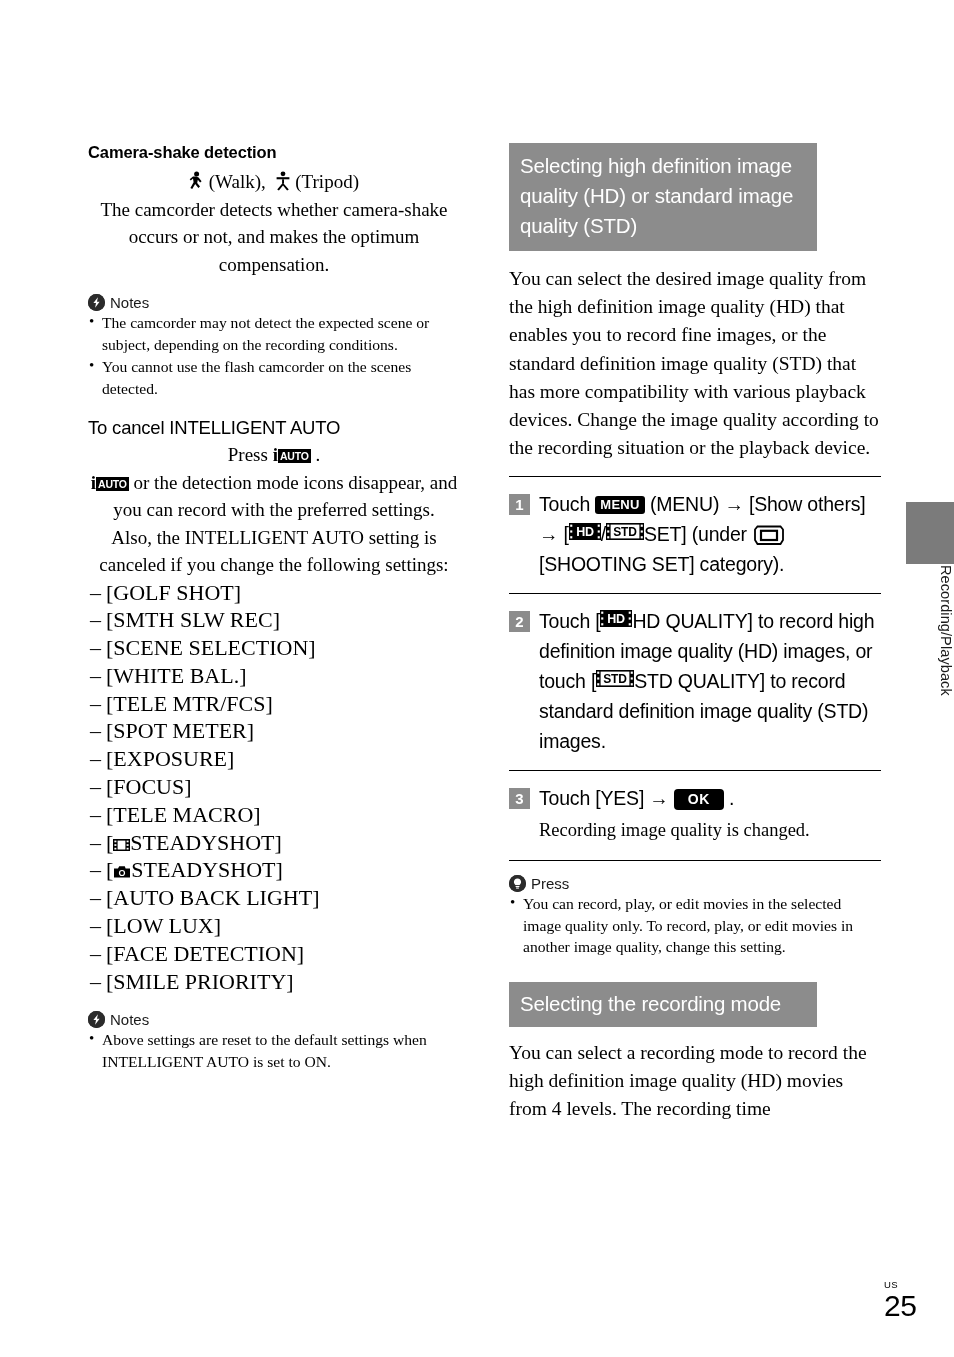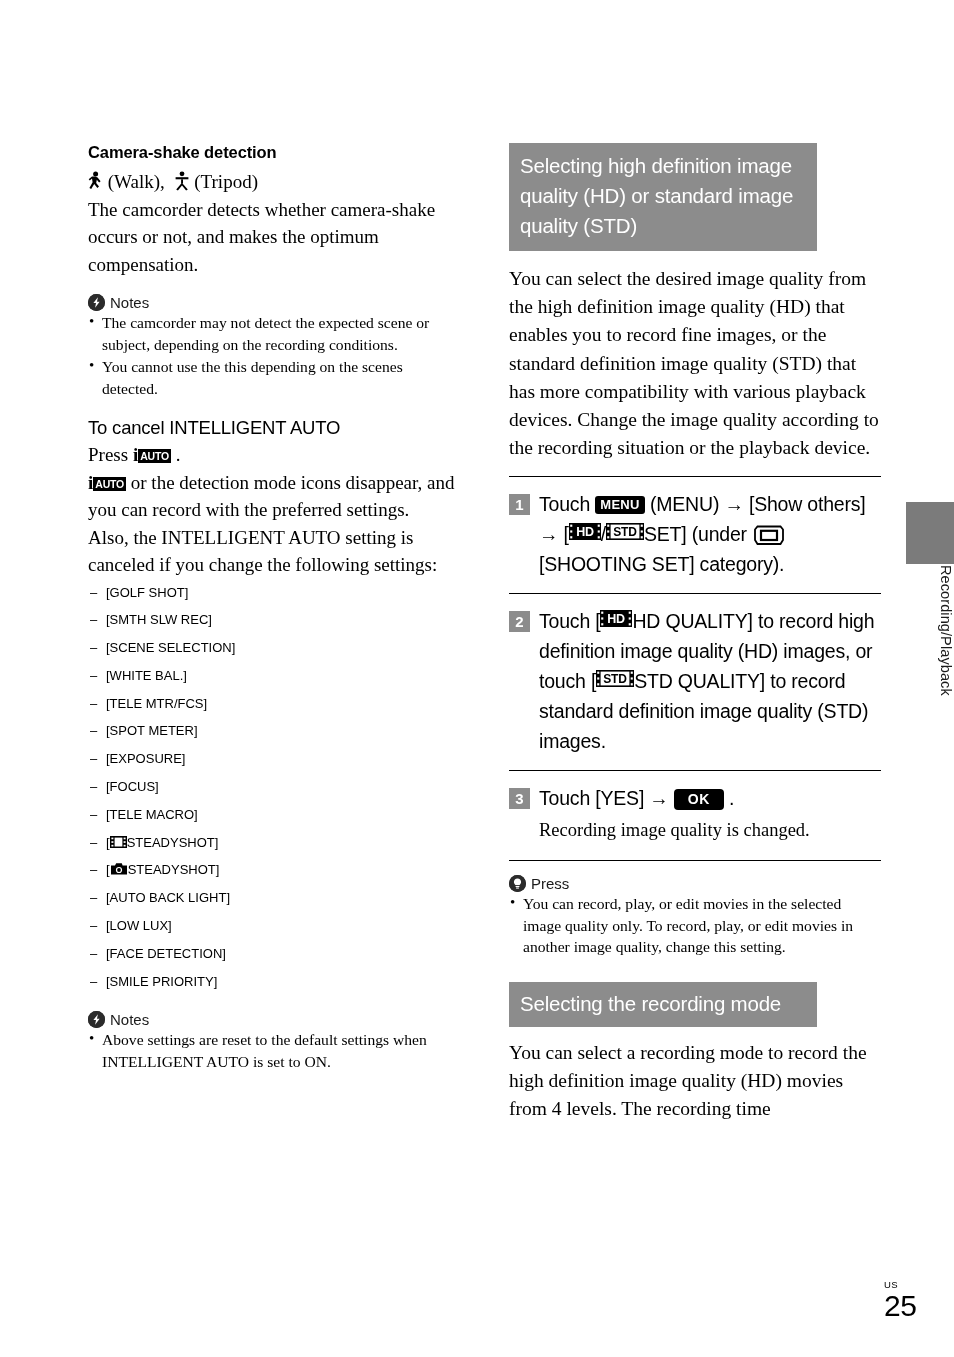--- a/index.html
+++ b/index.html
@@ -45,20 +45,21 @@
     font-weight: normal;
     font-size: 18.5px;
     letter-spacing: -0.2px;
     margin: 0 0 2px 0;
   }
   .body-serif {
     font-family: "Liberation Serif", serif;
     font-size: 19px;
     line-height: 27.5px;
     margin: 0;
+    text-align: center;
   }
   .body-serif-r {
     font-family: "Liberation Serif", serif;
     font-size: 19.5px;
     line-height: 28.2px;
     margin: 0;
   }
 
   
   .note-block { margin-top: 16px; }
@@ -101,22 +102,22 @@
     font-size: 15px;
   }
 
   
   ul.dash-list {
     list-style: none;
     margin: 0;
     padding: 0;
   }
   ul.dash-list li {
-    font-family: Liberation Sans, sans-serif;
-    font-size: 13px;
+    font-family: Liberation Serif, serif;
+    font-size: 22px;
     line-height: 27.8px;
     padding-left: 18px;
     position: relative;
     white-space: nowrap;
   }
   ul.dash-list li::before {
     content: "\2013";
     position: absolute;
     left: 2px;
     top: 0;
@@ -314,21 +315,21 @@
         <span class="round-icon">
           <svg width="17" height="17" viewBox="0 0 17 17">
             <circle cx="8.5" cy="8.5" r="8.5" fill="#2b2b2b"></circle>
             <path d="M9.9 3.2 L5.4 9.1 L8 9.1 L7.1 13.8 L11.6 7.7 L9 7.7 Z" fill="#ffffff"></path>
           </svg>
         </span>
         <span>Notes</span>
       </div>
       <ul class="dot-list">
         <li>The camcorder may not detect the expected scene or subject, depending on the recording conditions.</li>
-        <li>You cannot use the this depending on the scenes detected.</li>
+        <li>You cannot use the flash camcorder on the scenes detected.</li>
       </ul>
     </div>
 
     <div class="h-sans" style="margin-top:18px;">To cancel INTELLIGENT AUTO</div>
 
     <div class="body-serif">
       <span>Press</span>
       <span class="nowrap"><span class="i-auto">i</span><span class="badge-auto">AUTO</span></span>
       <span>.</span>
     </div>

